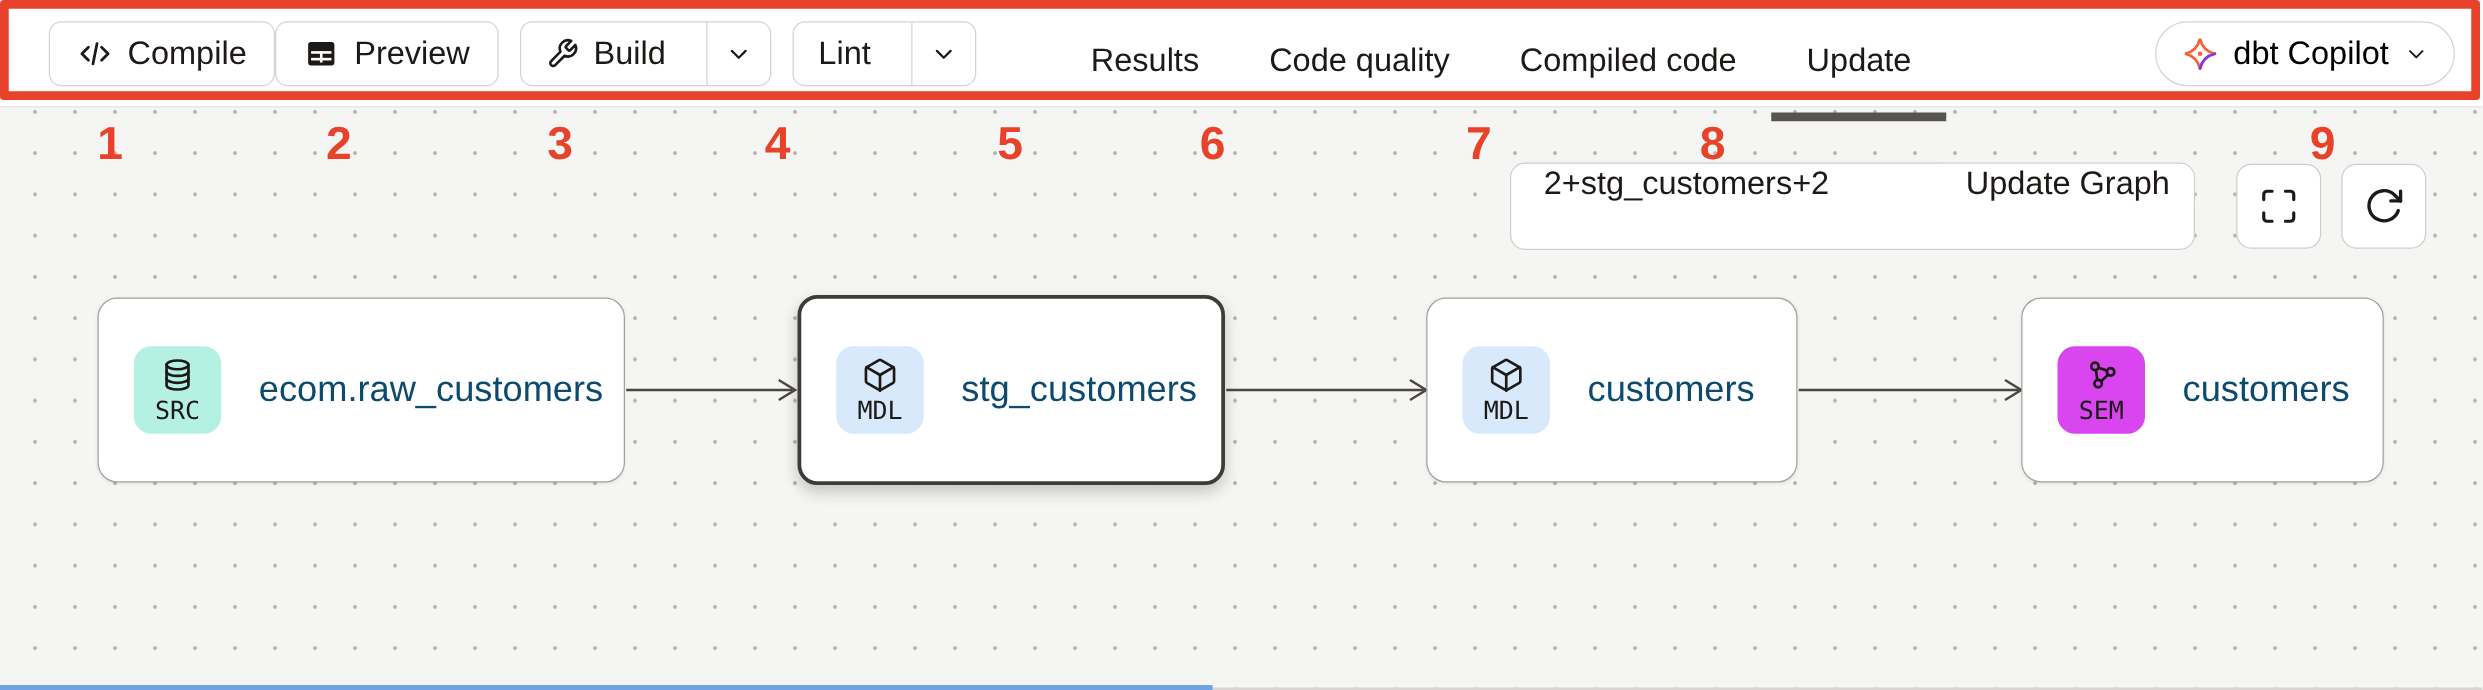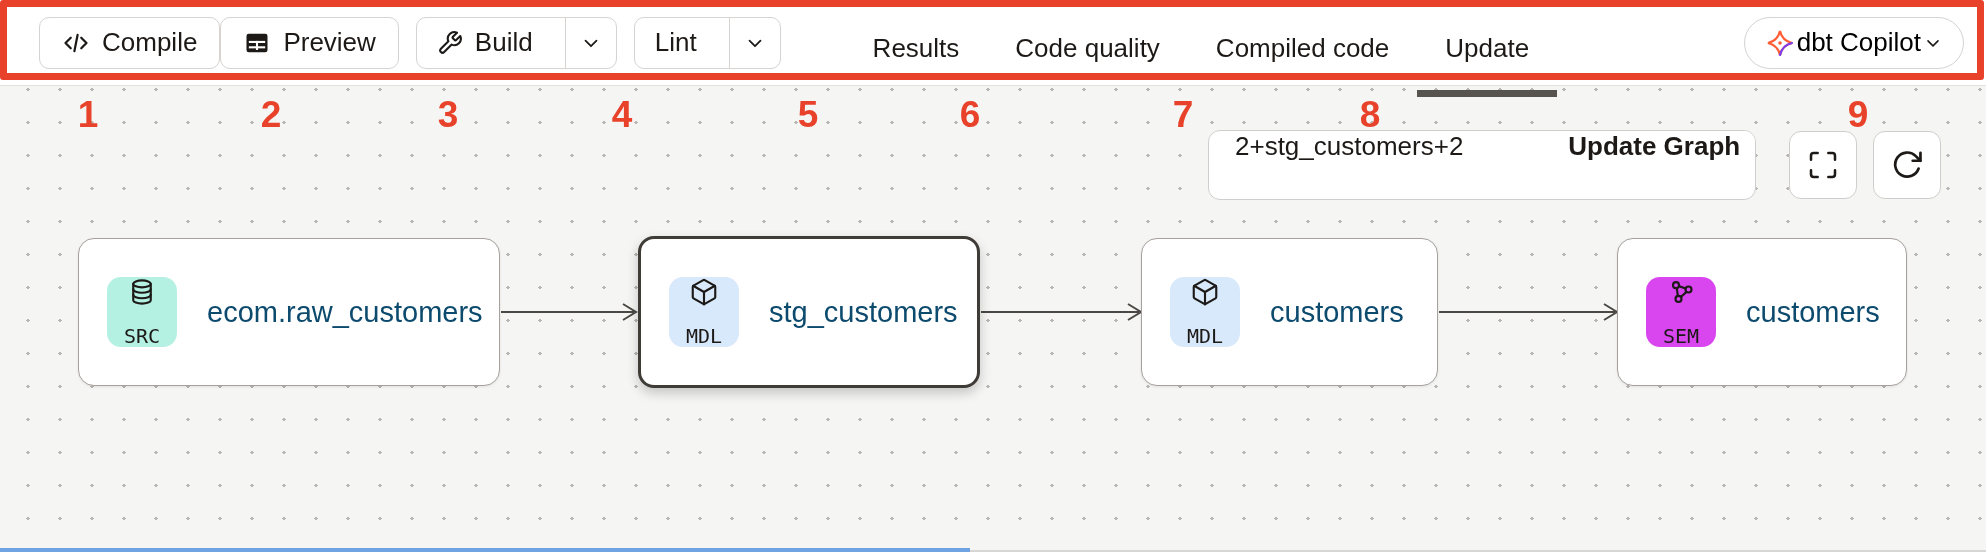--- a/index.html
+++ b/index.html
@@ -42,21 +42,21 @@
   .tab {
     height:97px; display:flex; align-items:center; padding:0 28px;
     font-size:26px; color:#1c1917; cursor:pointer; position:relative;
   }
   .tab.active::after {
     content:""; position:absolute; left:0; right:0; bottom:0; height:7px;
     background:#57534e;
   }
   .copilot {
     margin-left:auto; height:52px; border:1.5px solid #d6d3d1; border-radius:26px;
-    display:flex; align-items:center; gap:2px; padding:0 20px;
+    display:flex; align-items:center; gap:12px; padding:0 20px;
     font-size:26px; font-weight:500; background:#fff; cursor:pointer; flex:0 0 auto;
   }
   svg { display:block; }
   
   .num {
     position:absolute; top:94px; transform:translateX(-50%);
     font-size:37px; font-weight:700; color:#e8432a; z-index:3;
   }
   
   .selector {
@@ -65,21 +65,21 @@
     display:flex; align-items:flex-start; overflow:hidden; z-index:3;
   }
   .selector-input {
     width:343px; display:flex; align-items:center; padding-left:26px;
     font-size:26px; color:#1c1917; border:none; outline:none; background:transparent;
     font-family:"Liberation Sans", sans-serif;
   }
   .selector-divider { width:1.5px; background:#d0cecc; }
   .update-btn {
     flex:1; display:flex; align-items:center; justify-content:center;
-    font-size:26px; font-weight:700; cursor:pointer; background:#fff; border:none;
+    font-size:26px; font-weight:400; cursor:pointer; background:#fff; border:none;
     font-family:"Liberation Sans", sans-serif; color:#1c1917;
   }
   .icon-btn {
     position:absolute; top:131px; width:68px; height:68px;
     background:#fff; border:1.5px solid #d0cecc; border-radius:12px;
     display:flex; align-items:center; justify-content:center; cursor:pointer; z-index:3;
   }
   
   .edges { position:absolute; left:0; top:0; width:1986px; height:552px; z-index:1; pointer-events:none; }
   .node {
@@ -88,21 +88,21 @@
     box-shadow:0 1px 3px rgba(0,0,0,.08);
     display:flex; align-items:center; padding-left:28px; gap:30px;
     z-index:2; cursor:pointer;
   }
   .node.selected {
     border:3px solid #3f3b37;
     box-shadow:0 5px 12px rgba(0,0,0,.20);
   }
   .badge {
     width:70px; height:70px; border-radius:14px; flex:0 0 auto;
-    display:flex; flex-direction:column; align-items:center; justify-content:space-between;
+    display:flex; flex-direction:column; align-items:center; justify-content:center;
   }
   .badge .blabel {
     font-family:"DejaVu Sans Mono", monospace;
     font-size:20px; line-height:22px; color:#1c1917; margin-top:2px;
   }
   .badge.src { background:#b4f1e3; }
   .badge.mdl { background:#d8e9fb; }
   .badge.sem { background:#d946ef; }
   .node-label { font-size:29px; color:#0c4a6e; white-space:nowrap; }
   

